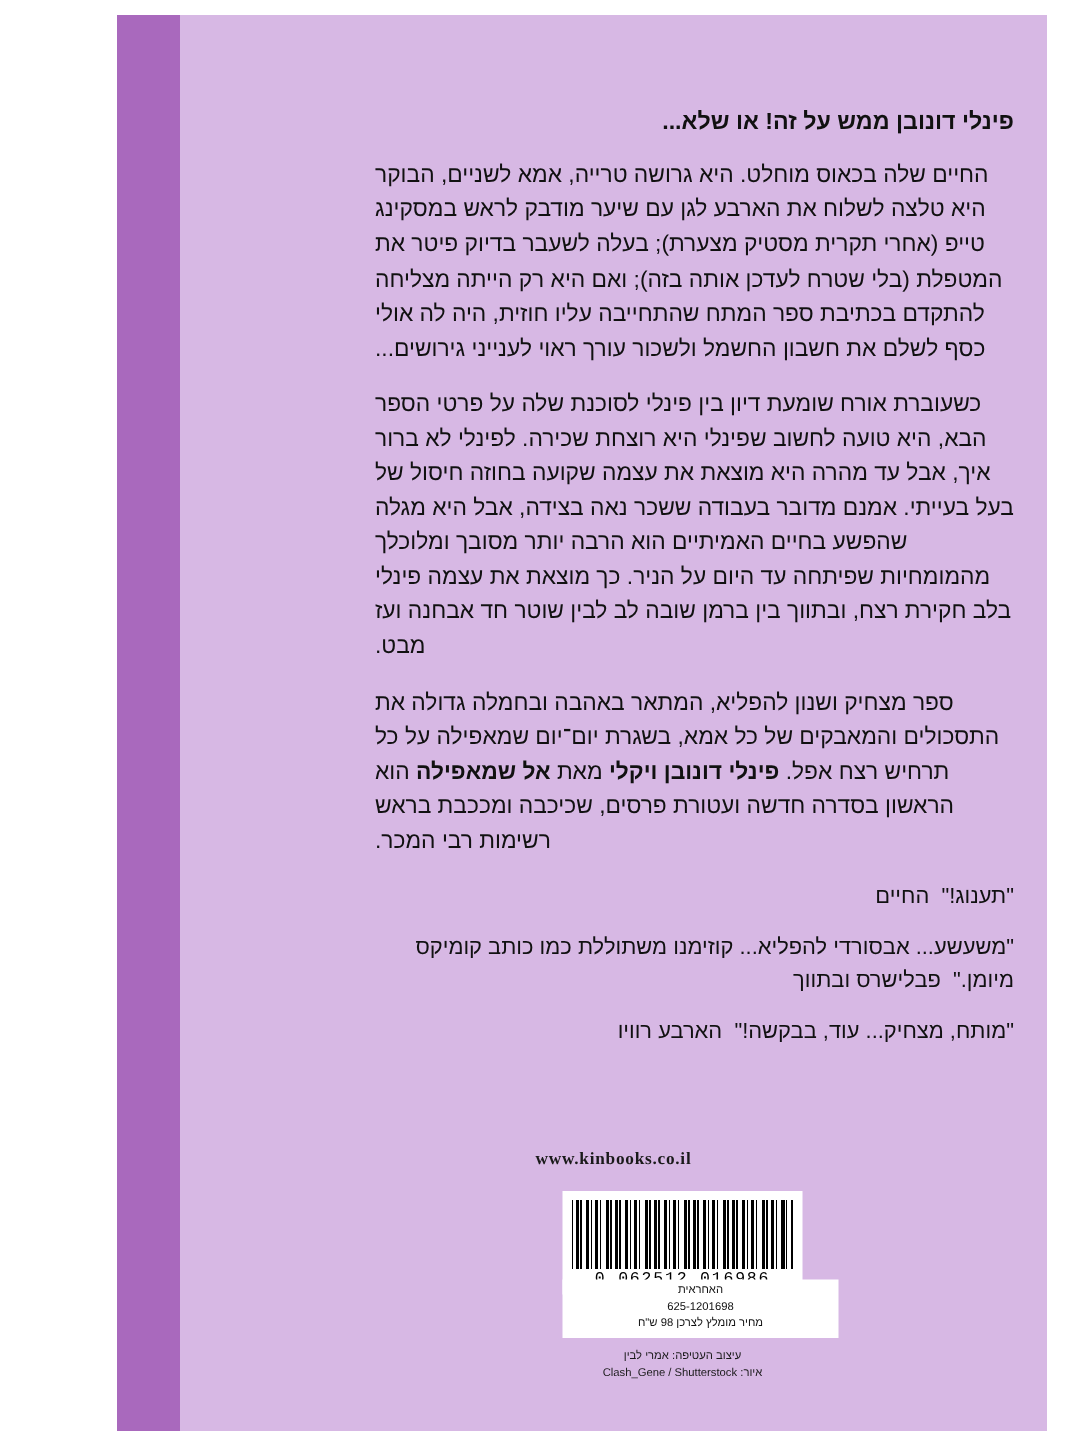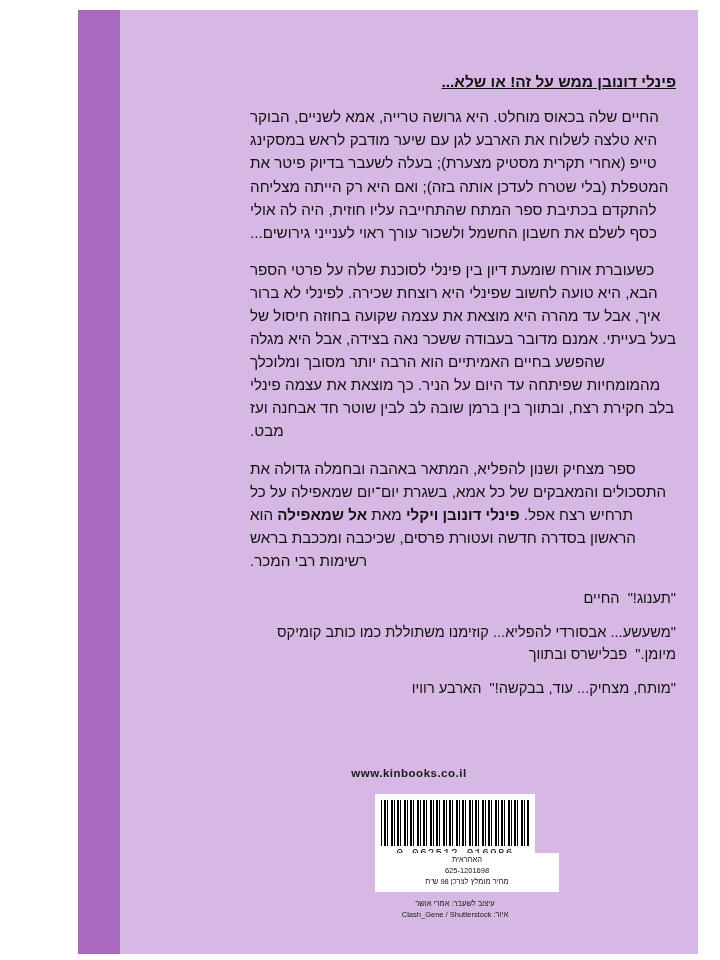--- a/index.html
+++ b/index.html
@@ -54,21 +54,20 @@
     text-align: right;
     direction: rtl;
     color: #111;
   }
   .headline {
     font-size: 15.5px;
     font-weight: bold;
     line-height: 1.5;
     margin: 0 0 12px 0;
     letter-spacing: 0;
-    text-decoration: underline;
   }
   p.body {
     font-size: 15.2px;
     line-height: 1.52;
     margin: 0 0 14px 0;
     text-align: left;
   }
   p.body.last {
     margin-bottom: 16px;
   }
@@ -92,20 +91,21 @@
     position: absolute;
     left: 0;
     right: 0;
     top: 757px;
     text-align: center;
     font-size: 11.5px;
     font-weight: bold;
     color: #1a1a1a;
     letter-spacing: .5px;
     direction: ltr;
+    font-family: Liberation Serif, serif;
   }
   
   #barcode-box {
     position: absolute;
     left: 255px;
     top: 784px;
     width: 160px;
     background: #ffffff;
     padding: 6px 6px 4px 6px;
     box-sizing: border-box;
@@ -191,19 +191,19 @@
         <div id="barnum">0 062512 016986</div>
       </div>
 
       <div id="price-box">
         <div class="pricelines">האחראית</div>
         <div class="pricelines">625-1201698</div>
         <div class="pricelines">מחיר מומלץ לצרכן 98 ש"ח</div>
       </div>
 
       <div id="credits">
-        <div>עיצוב לשעבר: אמרי אושר</div>
+        <div>עיצוב העטיפה: אמרי לבין</div>
         <div><span>איור:</span> <span class="ltr">Clash_Gene / Shutterstock</span></div>
       </div>
 
     </div>
   </div>
 </div>
 
 </body></html>

